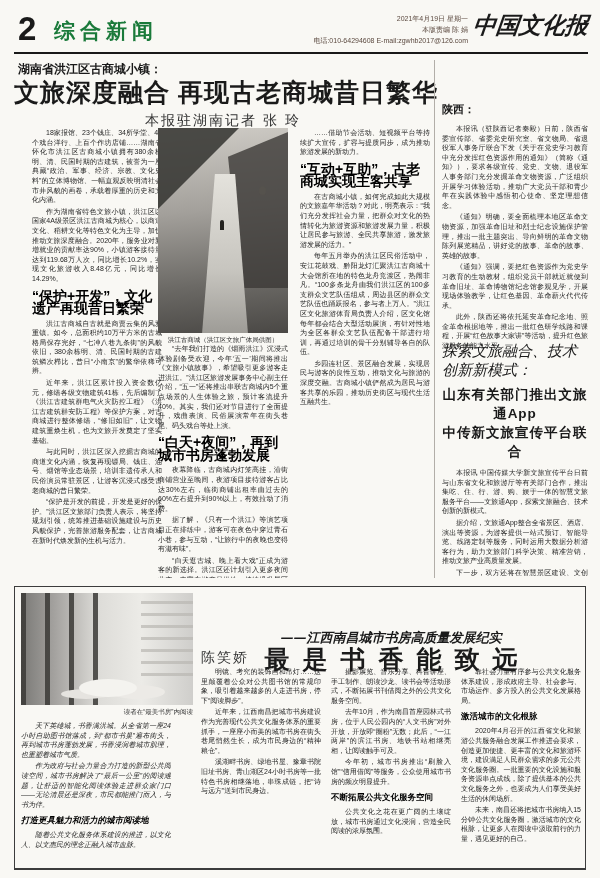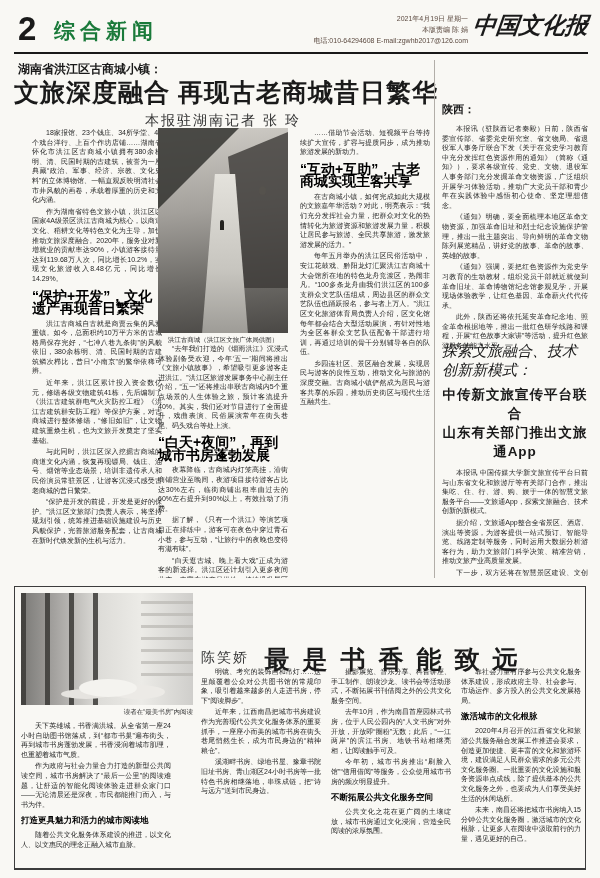--- a/index.html
+++ b/index.html
@@ -42,21 +42,21 @@
   .r-title { text-align:center; font-size:16px; font-weight:900; line-height:22px; letter-spacing:1px; }
   .r-title.small { font-size:13.5px; line-height:19px; }
   .r-body { margin-top:7px; }
   
   .b-box { position:absolute; left:14px; top:586px; width:572px; height:284px; border:1px solid #3c3c3c; border-bottom-width:2.5px; }
   .photo-book { position:absolute; left:6px; top:6px; width:172px; height:112px; overflow:hidden; background:linear-gradient(90deg,#7a7976 0%,#a5a3a0 20%,#dddcd8 45%,#ecebe7 70%,#cfcecb 100%); }
   .pb-frames { position:absolute; left:0; top:0; width:46%; height:100%; background:repeating-linear-gradient(90deg,#3a3936 0 5px,rgba(0,0,0,0) 5px 24px); opacity:.85; }
   .pb-shelves { position:absolute; right:0; top:8px; width:30%; height:70%; background:repeating-linear-gradient(180deg,#b9b7b2 0 3px,rgba(0,0,0,0) 3px 12px); opacity:.7; }
   .pb-table { position:absolute; left:58px; bottom:8px; width:58px; height:18px; background:#f4f3ef; border-radius:50%; box-shadow:30px 4px 0 -2px #eceae6, -22px 6px 0 -4px #e6e4e0; }
   .b-caption { position:absolute; left:6px; top:121px; width:172px; text-align:right; font-size:6.5px; color:#333; }
-  .b-leftcol { position:absolute; left:6px; top:134px; width:150px; bottom:6px; overflow:hidden; }
+  .b-leftcol { position:absolute; left:6px; top:134px; width:150px; bottom:6px; overflow:hidden;font-style:italic; }
   .b-title { position:absolute; left:186px; top:8px; width:380px; text-align:center; font-size:25px; font-weight:900; letter-spacing:13px; text-indent:13px; white-space:nowrap;margin-top:48px; }
   .b-subtitle { position:absolute; left:186px; top:42px; width:380px; text-align:center; font-size:13px; font-weight:700; font-family:"DejaVu Serif", serif; font-style:italic; }
   .b-byline { position:absolute; left:186px; top:62px; width:380px; text-align:left; font-size:14px; letter-spacing:2px; color:#333; }
   .b-col { position:absolute; top:80px; bottom:6px; width:120px; overflow:hidden; }
   .b-col.a{ left:186px; } .b-col.b{ left:316px; } .b-col.c{ left:446px; }
   .b-box .subhead { font-size:8.5px; line-height:11px; }
 </style>
 </head>
 <body style="--accent-green: #1a7a3a; --paper: #f9f8f4; --ink: #1a1a1a; --header-info-color: #5c4a40;">
 
@@ -120,22 +120,22 @@
         <p class="para">本报讯（驻陕西记者秦毅）日前，陕西省委宣传部、省委党史研究室、省文物局、省退役军人事务厅联合下发《关于在党史学习教育中充分发挥红色资源作用的通知》（简称《通知》），要求各级宣传、党史、文物、退役军人事务部门充分发掘革命文物资源，广泛组织开展学习体验活动，推动广大党员干部和青少年在实践体验中感悟初心使命、坚定理想信念。</p>
         <p class="para">《通知》明确，要全面梳理本地区革命文物资源，加强革命旧址和烈士纪念设施保护管理，推出一批主题突出、导向鲜明的革命文物陈列展览精品，讲好党的故事、革命的故事、英雄的故事。</p>
         <p class="para">《通知》强调，要把红色资源作为党史学习教育的生动教材，组织党员干部就近就便到革命旧址、革命博物馆纪念馆参观见学，开展现场体验教学，让红色基因、革命薪火代代传承。</p>
         <p class="para">此外，陕西还将依托延安革命纪念地、照金革命根据地等，推出一批红色研学线路和课程，开展“红色故事大家讲”等活动，提升红色旅游服务的能力水平。</p>
       </div>
   </div>
 
   <div class="r-art app">
     <div class="r-kicker kai">探索文旅融合、技术创新新模式：</div>
     <div class="r-title small">
+      <div>山东有关部门推出文旅通App</div>
       <div>中传新文旅宣传平台联合</div>
-      <div>山东有关部门推出文旅通App</div>
     </div>
     <div class="r-body">
         <p class="para">本报讯 中国传媒大学新文旅宣传平台日前与山东省文化和旅游厅等有关部门合作，推出集吃、住、行、游、购、娱于一体的智慧文旅服务平台——文旅通App，探索文旅融合、技术创新的新模式。</p>
         <p class="para">据介绍，文旅通App整合全省景区、酒店、演出等资源，为游客提供一站式预订、智能导览、线路定制等服务，同时运用大数据分析游客行为，助力文旅部门科学决策、精准营销，推动文旅产业高质量发展。</p>
         <p class="para">下一步，双方还将在智慧景区建设、文创产品开发、KTV曲库内容监管等方面展开深度合作，共同打造可复制、可推广的省级智慧文旅样板。</p>
       </div>
 
   </div>
 
   <div class="b-box">
@@ -146,20 +146,21 @@
     </div>
     <div class="b-caption">读者在“最美书房”内阅读</div>
     <div class="b-leftcol">
         <p class="para">天下英雄城，书香满洪城。从全省第一座24小时自助图书馆落成，到“都市书巢”遍布街头，再到城市书房蓬勃发展，书香浸润着城市肌理，也重塑着城市气质。</p>
         <p class="para">作为政府与社会力量合力打造的新型公共阅读空间，城市书房解决了“最后一公里”的阅读难题，让舒适的智能化阅读体验走进群众家门口——无论清晨还是深夜，市民都能推门而入，与书为伴。</p>
         <h4 class="subhead">打造更具魅力和活力的城市阅读地</h4>
         <p class="para">随着公共文化服务体系建设的推进，以文化人、以文惠民的理念正融入城市血脉。</p>
       </div>
 
     <div class="b-title">最是书香能致远</div>
+    <div class="b-subtitle">——江西南昌城市书房高质量发展纪实</div>
     <div class="b-byline">陈笑娇</div>
 
     <div class="b-col a">
         <p class="para">明镜、考究的装饰画和吊灯……这里颠覆着公众对公共图书馆的常规印象，吸引着越来越多的人走进书房，停下“阅读脚步”。</p>
         <p class="para">近年来，江西南昌把城市书房建设作为完善现代公共文化服务体系的重要抓手，一座座小而美的城市书房在街头巷尾悄然生长，成为市民身边的“精神粮仓”。</p>
         <p class="para">溪湖畔书房、绿地书屋、豫章书院旧址书房、青山湖区24小时书房等一批特色书房相继落地，串珠成链，把“诗与远方”送到市民身边。</p>
       </div>
     <div class="b-col c">
         <p class="para">靠社会力量有序参与公共文化服务体系建设，形成政府主导、社会参与、市场运作、多方投入的公共文化发展格局。</p>
         <h4 class="subhead">激活城市的文化根脉</h4>

